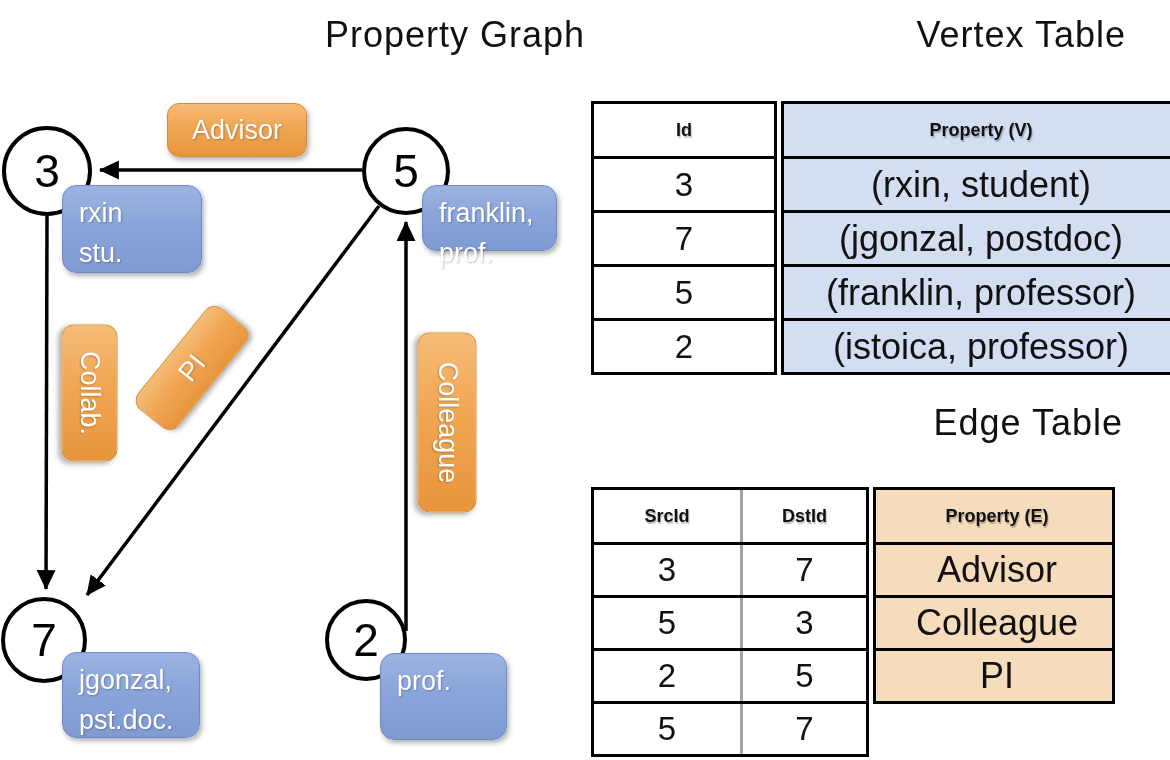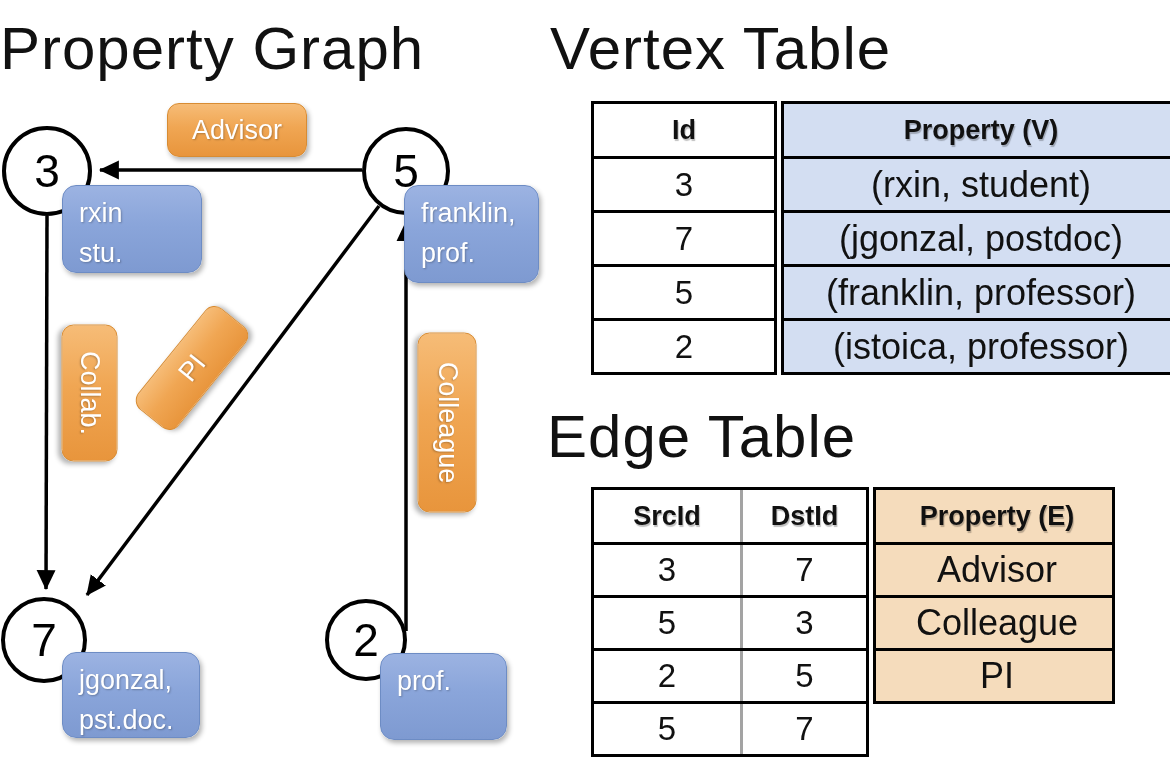--- a/index.html
+++ b/index.html
@@ -9,25 +9,25 @@
     height: 760px;
     background: #ffffff;
     overflow: hidden;
     font-family: "Liberation Sans", sans-serif;
   }
   .slide { position: relative; width: 1170px; height: 760px; background:#fff; }
 
   
   .big-title {
     position: absolute;
-    font-size: 60px;
+    font-size: 36px;
     font-weight: 300;
     letter-spacing: 1px;
     color: #111;
-    text-align: left;
+    text-align: right;
     line-height: 1.15;
     white-space: nowrap;
   }
   #pg-title  { left: 0px;   top: 14px;  width: 585px; }
   #vt-title  { left: 550px; top: 14px;  width: 576px; }
   #et-title  { left: 547px; top: 402px; width: 576px; }
 
   
   #graph-pane { position: absolute; left: 0; top: 0; width: 585px; height: 760px; }
 
@@ -61,21 +61,21 @@
     border: 1px solid #6d8cc4;
     box-shadow: 2px 3px 5px rgba(0,0,0,0.30);
     color: #fff;
     font-size: 27px;
     line-height: 40px;
     padding: 7px 0 0 16px;
     text-shadow: 1px 1px 2px rgba(0,0,0,0.25);
     z-index: 3;
   }
   #box-rxin     { left: 62px;  top: 185px; width: 140px; height: 88px; }
-  #box-franklin { left: 404px; top: 185px; width: 135px; height: 98px; }
+  #box-franklin { left: 422px; top: 185px; width: 135px; height: 66px; }
   #box-jgonzal  { left: 62px;  top: 652px; width: 138px; height: 86px; }
   #box-istoica  { left: 380px; top: 653px; width: 127px; height: 87px; }
 
   .elabel-box {
     position: absolute;
     box-sizing: border-box;
     border-radius: 12px;
     background: linear-gradient(180deg, #f6bc77 0%, #f0a653 45%, #e8953c 100%);
     border: 1px solid #d88c33;
     box-shadow: 2px 3px 5px rgba(0,0,0,0.30);
@@ -108,21 +108,21 @@
   .trow:first-child { border-top: none; }
 
   .tcell {
     display: flex;
     align-items: center;
     justify-content: center;
     box-sizing: border-box;
     color: #111;
     white-space: nowrap;
   }
-  .th   { font-weight: bold; font-size: 27px; height: 52px; text-shadow: 1px 1.5px 1px rgba(0,0,0,0.25); }
+  .th   { font-weight: bold; font-size: 18px; height: 52px; text-shadow: 1px 1.5px 1px rgba(0,0,0,0.25); }
   .num  { font-size: 33px; font-weight: 300; }
   .prop { font-size: 36px; }
 
   
   #vertex-table .tgroup.ids   { width: 186px; }
   #vertex-table .tgroup.blue  { width: 400px; }
   #vertex-table .tcell { width: 100%; }
   #vertex-table .trow.data .tcell { height: 51px; }
 
   

